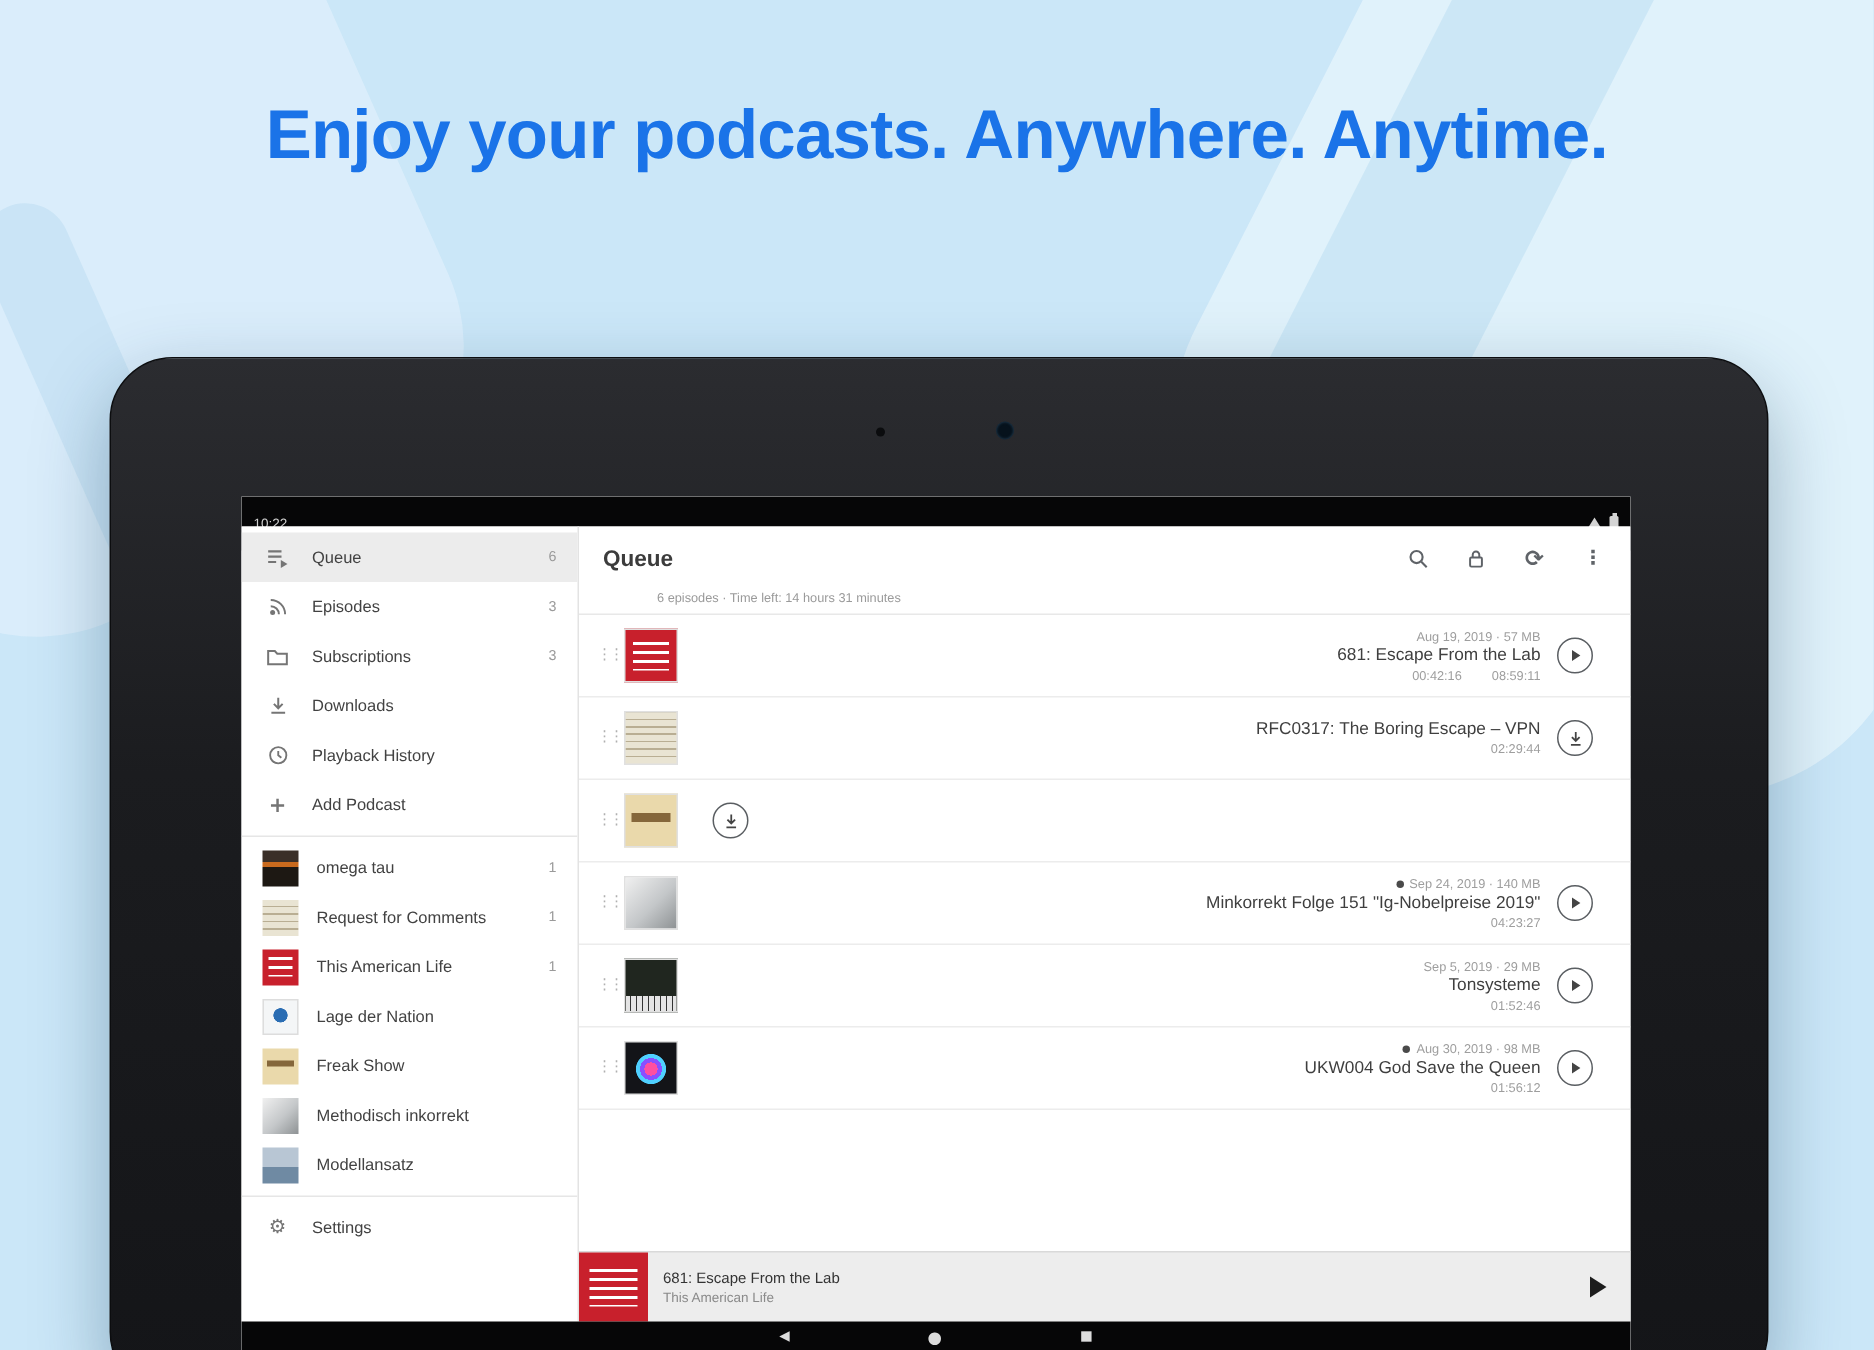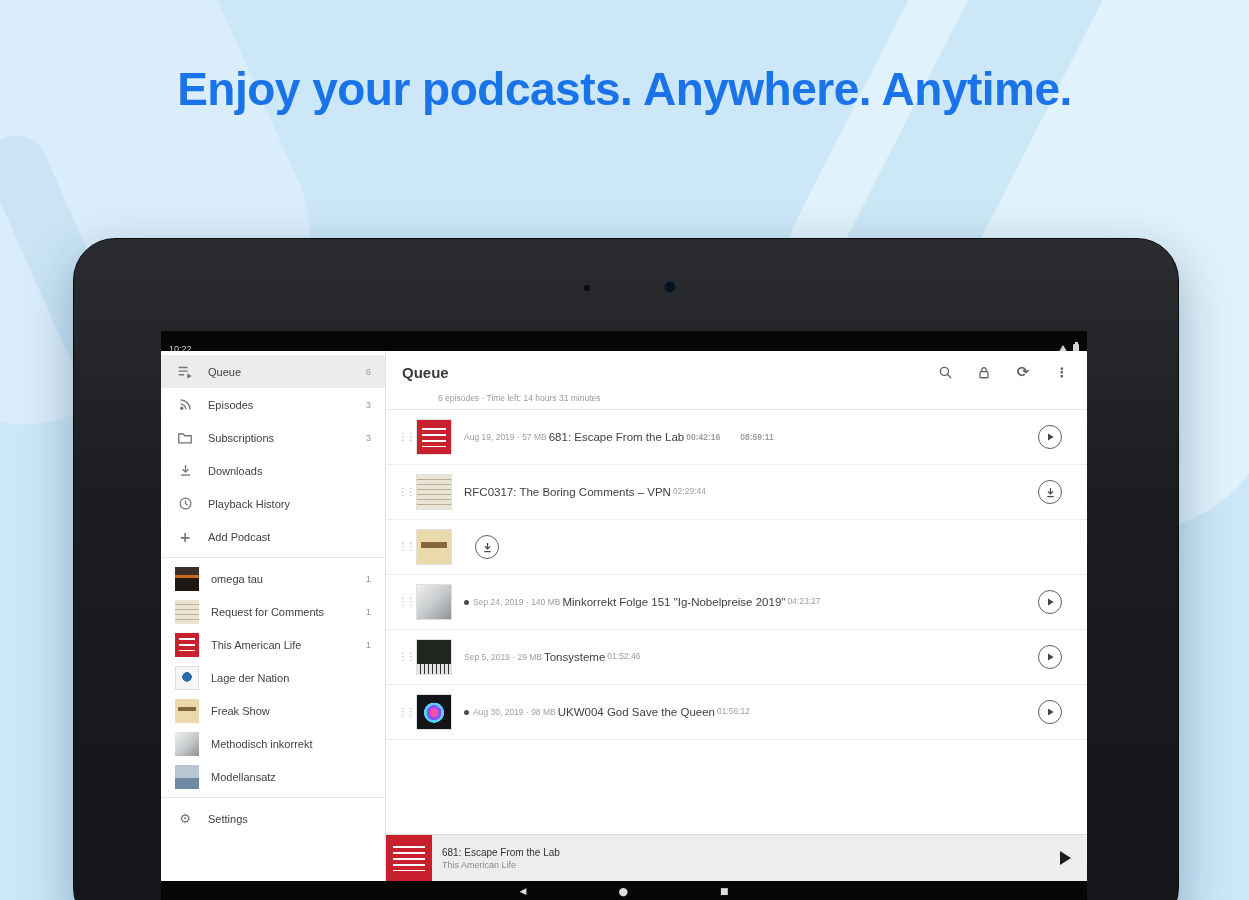--- a/index.html
+++ b/index.html
@@ -83,26 +83,26 @@
   .main{flex:1;position:relative;background:#fff;min-width:0;}
   .toolbar{height:42px;display:flex;align-items:center;padding:0 14px 0 16px;}
   .toolbar-title{font-size:15px;font-weight:bold;color:#3c3c3c;}
   .tb-icons{margin-left:auto;display:flex;align-items:center;gap:17px;}
   .tb-btn{width:22px;height:22px;border:none;background:none;padding:0;display:flex;align-items:center;justify-content:center;color:#5f6368;cursor:pointer;font-size:14px;}
   .subtitle{font-size:8.5px;color:#9a9a9a;padding:0 16px 6px 52px;border-bottom:1px solid #e8e8e8;}
 
   .row{height:55px;display:flex;align-items:center;padding:0 14px 0 12px;border-bottom:1px solid #ececec;box-sizing:border-box;}
   .drag{width:14px;color:#b0b0b0;font-size:10px;letter-spacing:-2px;line-height:1;cursor:grab;}
   .row .art{margin:0 12px 0 4px;}
-  .meta{flex:1;min-width:0;display:flex;flex-direction:row;gap:2px;}
+  .meta{flex:1;min-width:0;display:flex;flex-direction:column;gap:2px;align-items:flex-end;}
   .date{font-size:8.5px;color:#9e9e9e;display:flex;align-items:center;}
   .newdot{width:5px;height:5px;border-radius:50%;background:#4a4a4a;margin-right:4px;display:inline-block;}
   .etitle{font-size:11.5px;color:#3f3f3f;white-space:nowrap;overflow:hidden;text-overflow:ellipsis;}
   .dur{font-size:8.5px;color:#9e9e9e;}
-  .progress-line{display:flex;align-items:center;font-weight:bold;}
+  .progress-line{display:flex;align-items:center;}
   .ptime{font-size:8.5px;color:#9e9e9e;}
   .track{flex:1;height:3px;background:#c9c9c9;margin:0 10px;border-radius:2px;position:relative;}
   .fill{height:3px;background:#3e7bbf;border-radius:2px;}
   .act-wrap{width:46px;display:flex;justify-content:center;}
   .act{width:24px;height:24px;border:1.5px solid #5a5e62;border-radius:50%;background:none;display:flex;align-items:center;justify-content:center;padding:0;cursor:pointer;}
 
   
   .mini{position:absolute;left:0;right:0;bottom:0;height:46px;background:#ededed;border-top:1px solid #d9d9d9;display:flex;align-items:center;}
   .mini-text{padding-left:10px;min-width:0;}
   .mini-title{font-size:10px;color:#333;}
@@ -293,21 +293,21 @@
                   <path d="M3 1.4v7.2L8.6 5z" fill="#444"></path>
                 </svg>
           </button>
             </span>
         </div>
 
         <div class="row">
           <span class="drag glyph">⋮⋮</span>
           <span class="art sz36 art-rfc"></span>
           <div class="meta">
-            <div class="etitle">RFC0317: The Boring Comments – VPN</div>
+            <div class="etitle">RFC0317: The Boring Escape – VPN</div>
             <div class="dur">02:29:44</div>
           </div>
           <span class="act-wrap">
               <button class="act">
             <svg width="11" height="11" viewBox="0 0 12 12">
                   <path d="M6 1v6M3.2 4.8L6 7.6l2.8-2.8" stroke="#444" stroke-width="1.3" fill="none"></path>
                   <path d="M2.5 10.5h7" stroke="#444" stroke-width="1.3"></path>
                 </svg>
           </button>
             </span>

